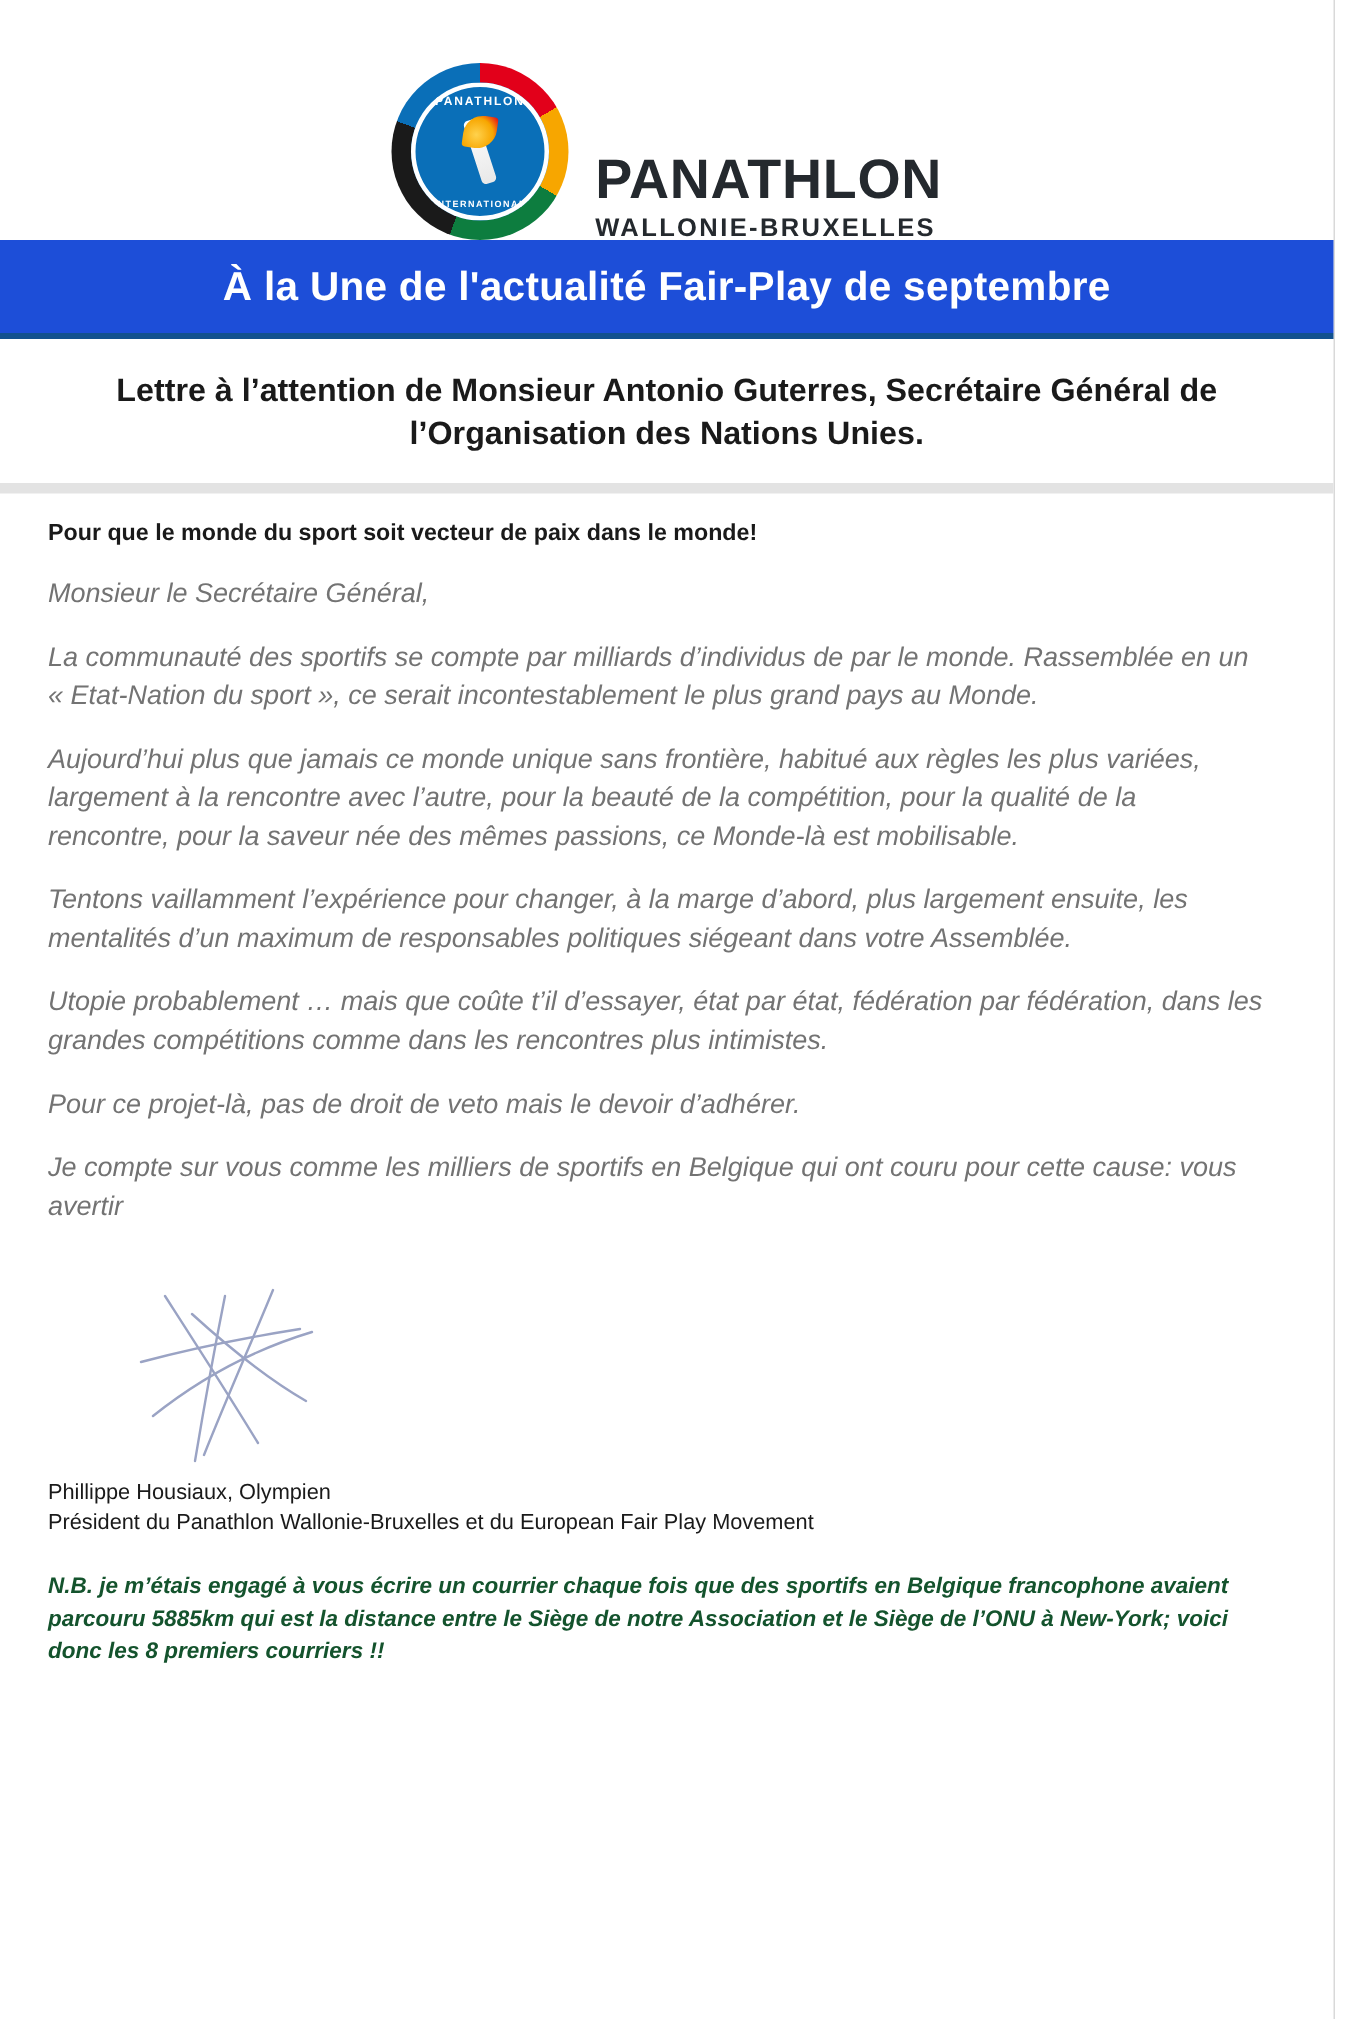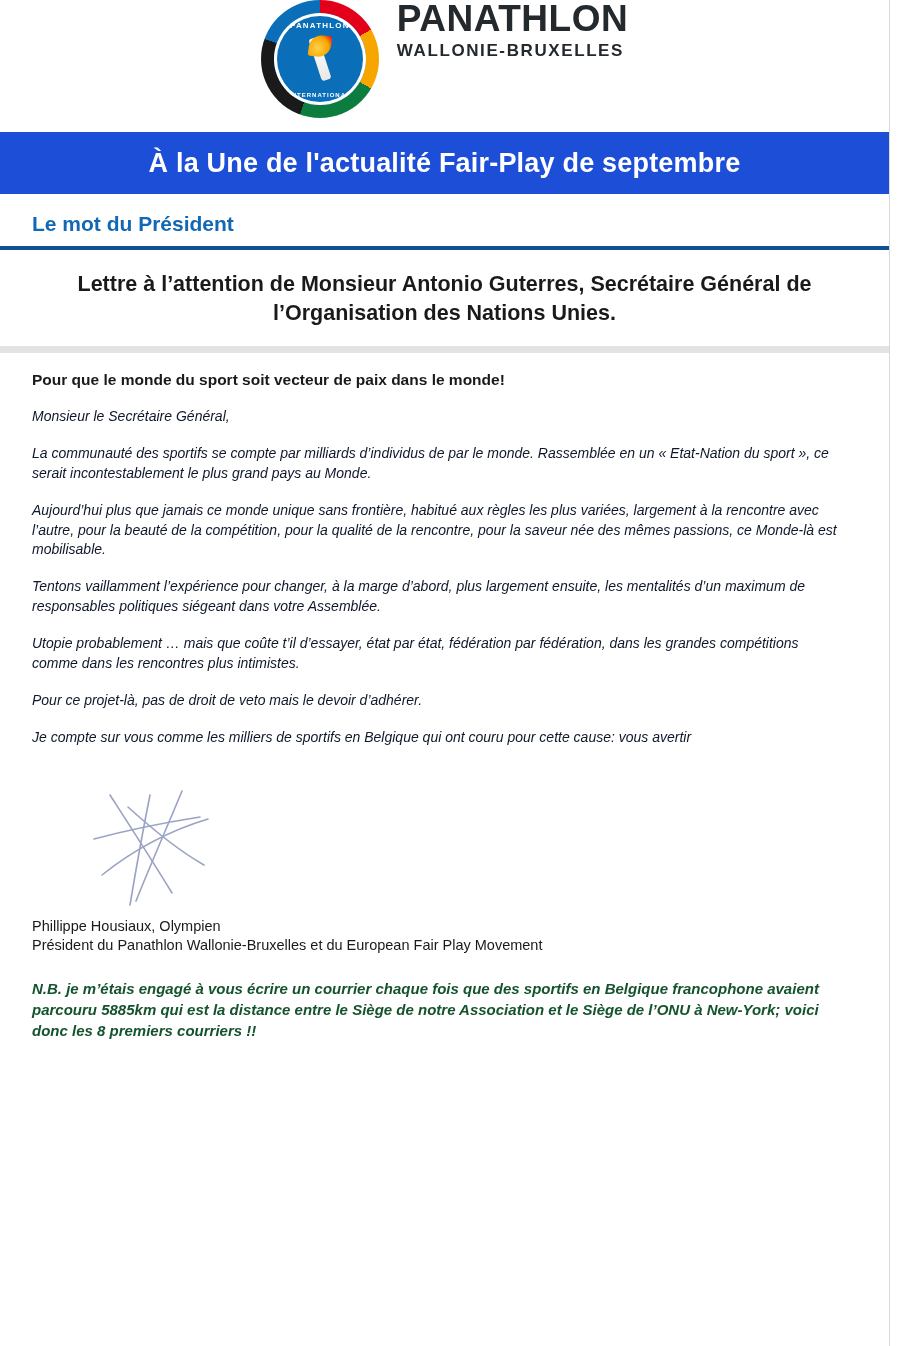--- a/index.html
+++ b/index.html
@@ -19,23 +19,23 @@
     width: 890px;
     height: 1346px;
     position: relative;
     background: #ffffff;
     border-right: 1px solid #d9d9d9;
     box-sizing: border-box;
   }
 
   
   .logo-header {
-    height: 132px;
+    height: 160px;
     display: flex;
-    align-items: flex-start;
+    align-items: flex-end;
     justify-content: center;
     gap: 18px;
   }
   .logo-mark {
     width: 118px;
     height: 118px;
     position: relative;
     flex: 0 0 auto;
   }
   .logo-ring {
@@ -158,25 +158,25 @@
   .body-wrap {
     padding: 14px 46px 0 32px;
   }
   .lead {
     font-size: 15.5px;
     font-weight: bold;
     color: #1a1a1a;
     margin: 4px 0 18px 0;
   }
   p.para {
-    font-size: 14px;
+    font-size: 18px;
     font-style: italic;
     line-height: 1.42;
     margin: 0 0 17px 0;
-    color: #0f172a;
+    color: #737373;
   }
   .signature {
     height: 150px;
     position: relative;
     margin: 6px 0 2px 0;
   }
   .signature svg { display: block; }
   .signoff {
     font-size: 14.5px;
     line-height: 1.35;
@@ -208,23 +208,20 @@
     <div class="logo-words">
       <div class="logo-title">PANATHLON</div>
       <div class="logo-sub">WALLONIE-BRUXELLES</div>
     </div>
   </div>
 
   <div class="banner">
     <div class="banner-title">À la Une de l'actualité Fair-Play de septembre</div>
   </div>
 
-  <div class="section-head">
-    <div class="section-head-text">Le mot du Président</div>
-  </div>
   <div class="rule-blue"></div>
 
   <div class="letter-title-wrap">
     <div class="letter-title">Lettre à l’attention de Monsieur Antonio Guterres, Secrétaire Général de l’Organisation des Nations Unies.</div>
   </div>
   <div class="rule-grey"></div>
 
   <div class="body-wrap">
     <div class="lead">Pour que le monde du sport soit vecteur de paix dans le monde!</div>
 

